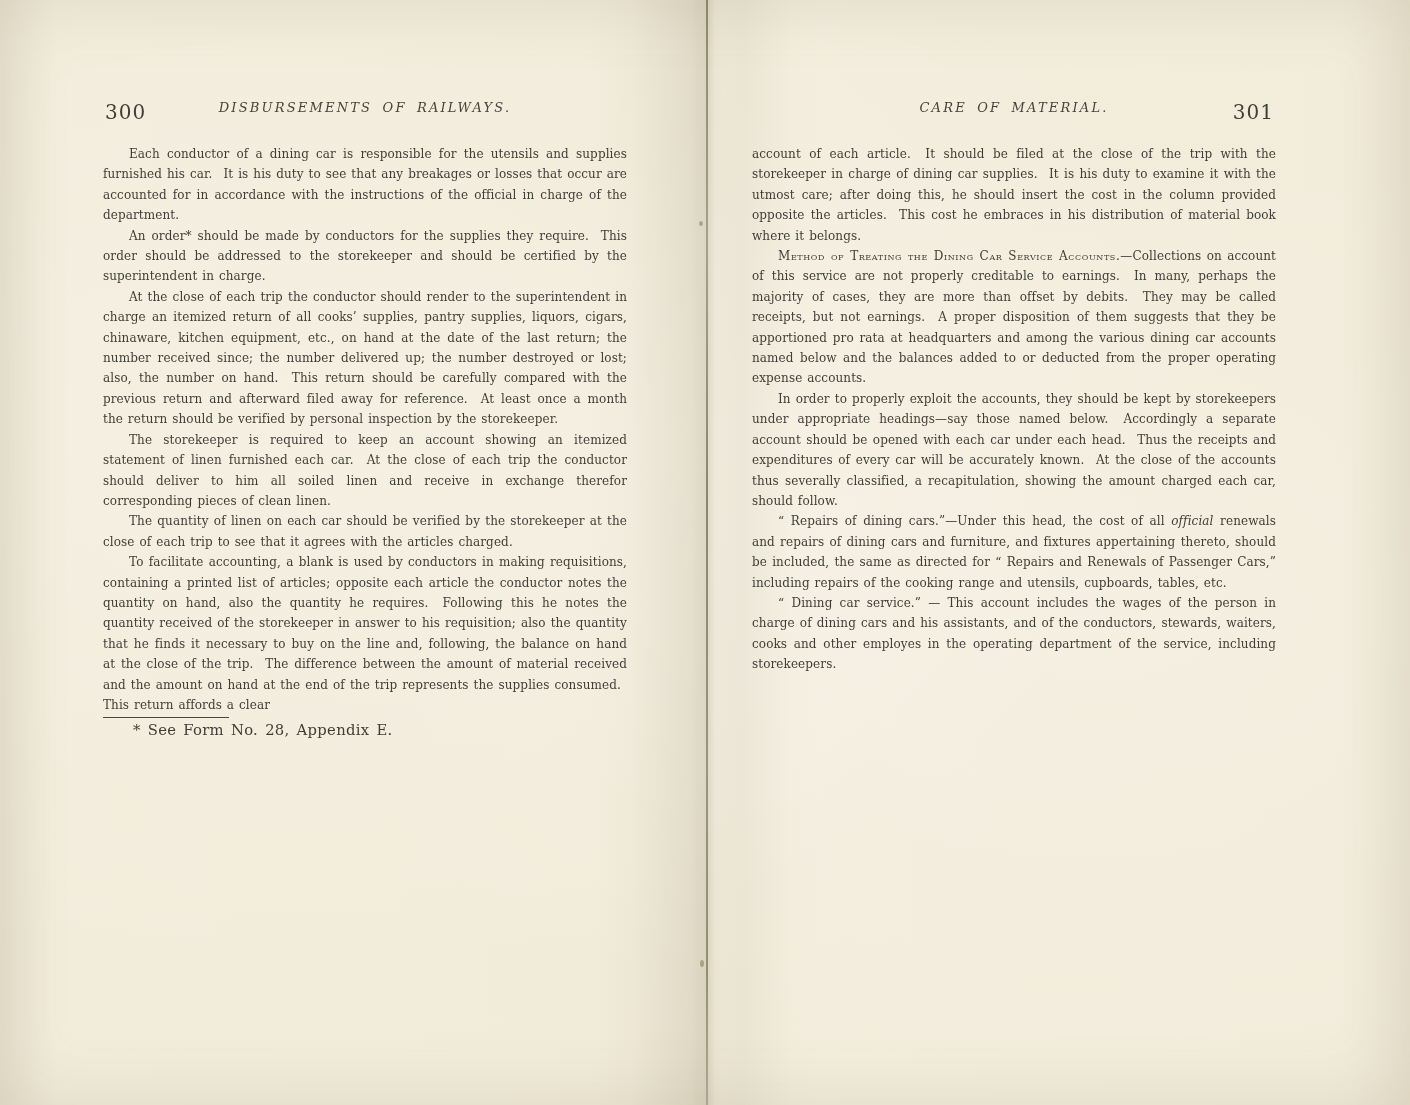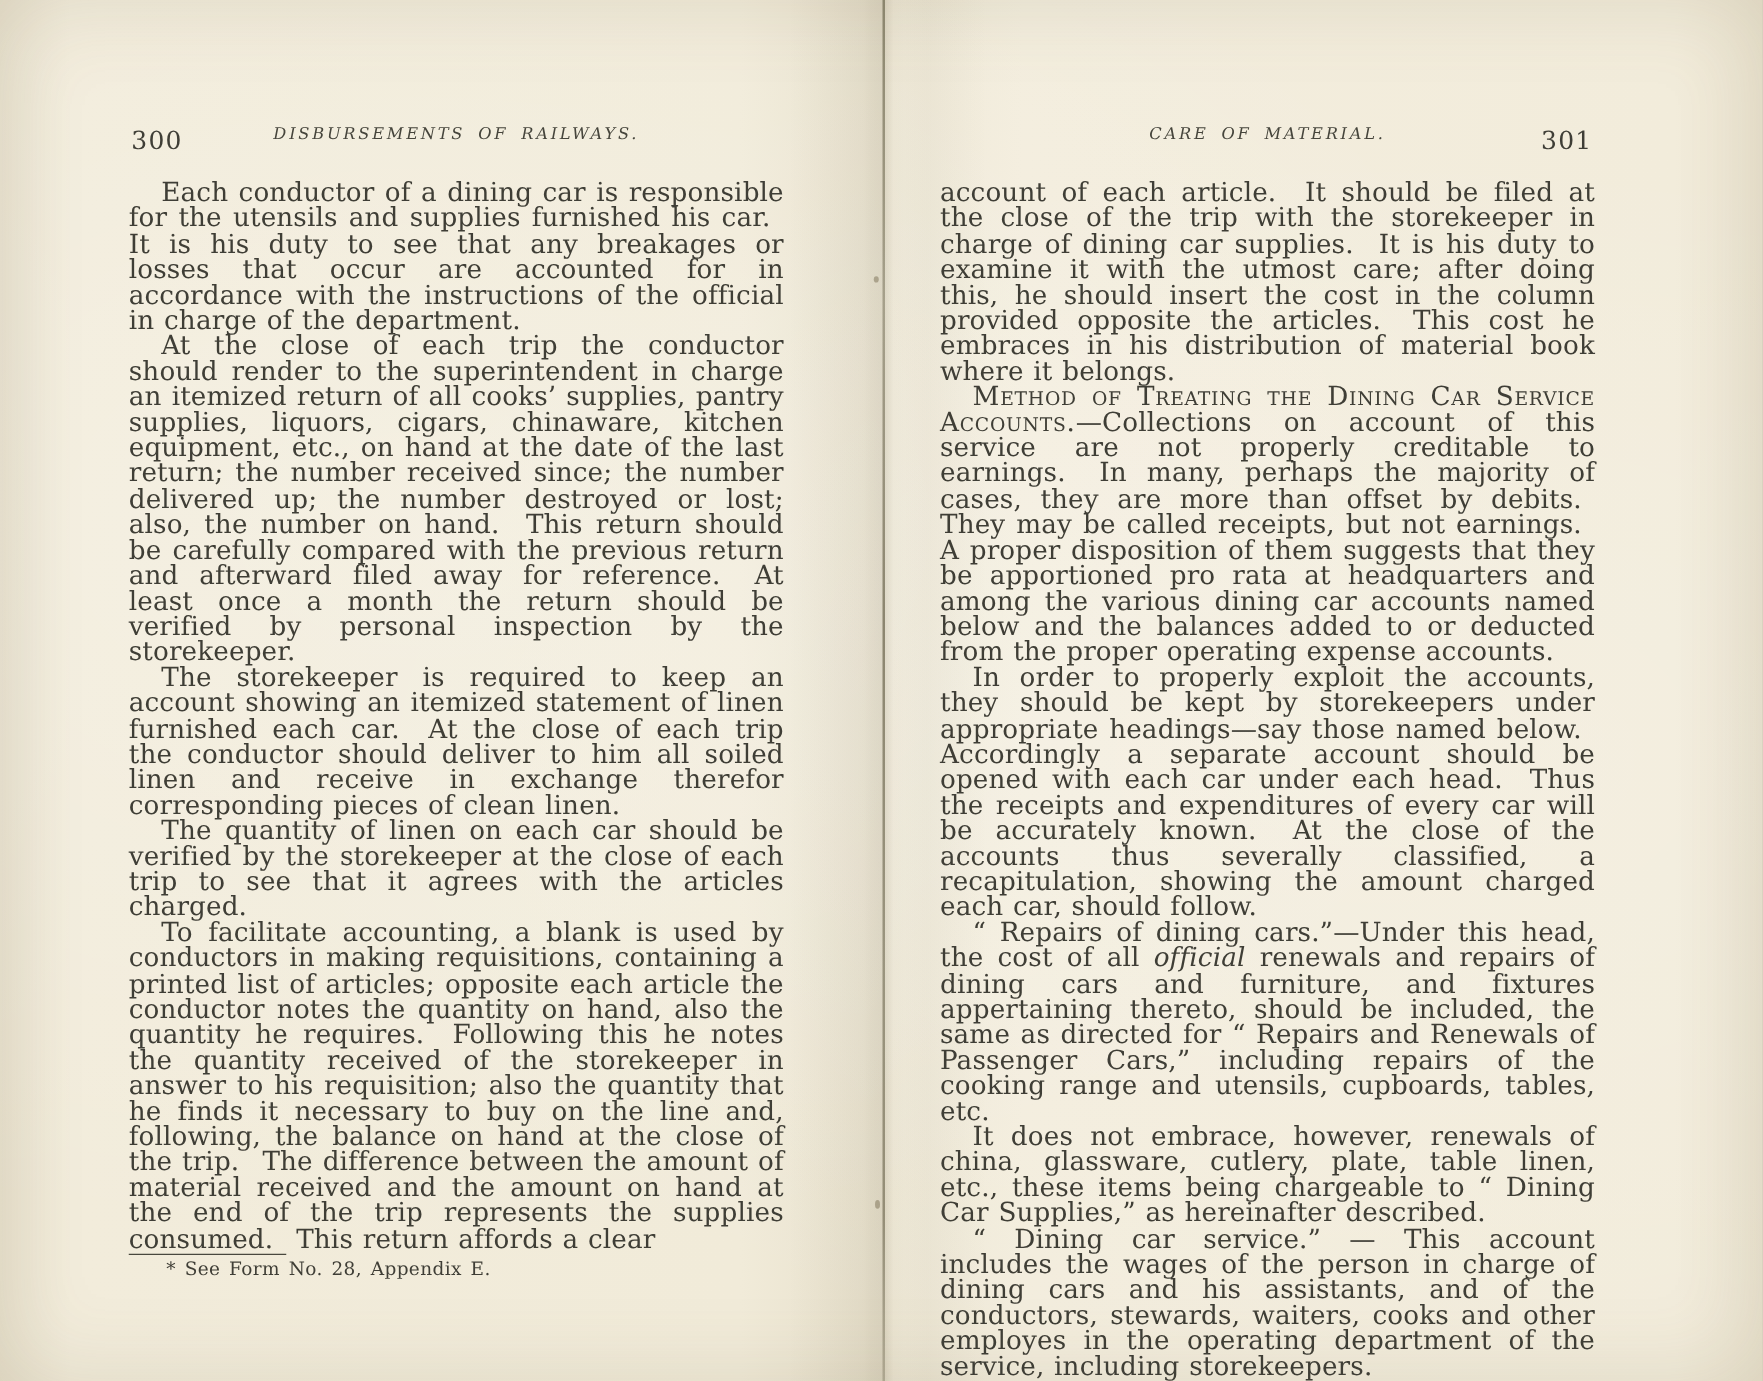--- a/index.html
+++ b/index.html
@@ -47,21 +47,21 @@
   .pagenum{font-size:20px;letter-spacing:1px;color:#3f3e36;}
   .pn-left{position:absolute;left:2px;top:0;}
   .pn-right{position:absolute;right:2px;top:0;margin-left:22px;}
   .running-head{
     position:absolute;left:0;right:0;top:0;text-align:center;
     font-style:italic;font-size:13px;letter-spacing:2.2px;word-spacing:4px;
     color:#46453c;
   }
 
   .page-body{
-    font-size:21px;line-height:20.4px;text-align:justify;
+    font-size:12px;line-height:20.4px;text-align:justify;
     word-spacing:1px;letter-spacing:0.1px;
   }
   .page-body p{margin:0;padding:0;}
   .page-body p.indent{text-indent:26px;}
   .sc{font-variant:small-caps;letter-spacing:0.6px;}
   .it{font-style:italic;}
 
   .fn-rule{width:126px;height:0;border-top:1.6px solid #49483e;margin-top:2px;}
   .footnote{
     font-size:14.8px;line-height:20px;padding-left:30px;margin-top:2px;
@@ -78,37 +78,37 @@
   <div class="speck s1"></div>
   <div class="speck s2"></div>
 
   <div class="page col-left">
     <div class="page-head">
       <span class="pagenum pn-left">300</span>
       <span class="running-head">DISBURSEMENTS OF RAILWAYS.</span>
     </div>
     <div class="page-body" id="left-body">
         <p class="indent"><span>Each conductor of a dining car is responsible for the utensils and supplies furnished his car.  It is his duty to see that any breakages or losses that occur are accounted for in accordance with the instructions of the official in charge of the department.</span></p>
+        <p class="indent"><span>An order* should be made by conductors for the supplies they require.  This order should be addressed to the storekeeper and should be certified by the superintendent in charge.</span></p>
         <p class="indent"><span>At the close of each trip the conductor should render to the superintendent in charge an itemized return of all cooks’ supplies, pantry supplies, liquors, cigars, chinaware, kitchen equipment, etc., on hand at the date of the last return; the number received since; the number delivered up; the number destroyed or lost; also, the number on hand.  This return should be carefully compared with the previous return and afterward filed away for reference.  At least once a month the return should be verified by personal inspection by the storekeeper.</span></p>
         <p class="indent"><span>The storekeeper is required to keep an account showing an itemized statement of linen furnished each car.  At the close of each trip the conductor should deliver to him all soiled linen and receive in exchange therefor corresponding pieces of clean linen.</span></p>
         <p class="indent"><span>The quantity of linen on each car should be verified by the storekeeper at the close of each trip to see that it agrees with the articles charged.</span></p>
         <p class="indent"><span>To facilitate accounting, a blank is used by conductors in making requisitions, containing a printed list of articles; opposite each article the conductor notes the quantity on hand, also the quantity he requires.  Following this he notes the quantity received of the storekeeper in answer to his requisition; also the quantity that he finds it necessary to buy on the line and, following, the balance on hand at the close of the trip.  The difference between the amount of material received and the amount on hand at the end of the trip represents the supplies consumed.  This return affords a clear</span></p>
       </div>
     <div class="fn-rule"></div>
     <div class="footnote">* See Form No. 28, Appendix E.</div>
   </div>
 
   <div class="page col-right">
     <div class="page-head">
       <span class="running-head">CARE OF MATERIAL.</span>
       <span class="pagenum pn-right">301</span>
     </div>
     <div class="page-body" id="right-body">
         <p><span>account of each article.  It should be filed at the close of the trip with the storekeeper in charge of dining car supplies.  It is his duty to examine it with the utmost care; after doing this, he should insert the cost in the column provided opposite the articles.  This cost he embraces in his distribution of material book where it belongs.</span></p>
         <p class="indent"><span class="sc">Method of Treating the Dining Car Service Accounts.</span><span>—Collections on account of this service are not properly creditable to earnings.  In many, perhaps the majority of cases, they are more than offset by debits.  They may be called receipts, but not earnings.  A proper disposition of them suggests that they be apportioned pro rata at headquarters and among the various dining car accounts named below and the balances added to or deducted from the proper operating expense accounts.</span></p>
         <p class="indent"><span>In order to properly exploit the accounts, they should be kept by storekeepers under appropriate headings—say those named below.  Accordingly a separate account should be opened with each car under each head.  Thus the receipts and expenditures of every car will be accurately known.  At the close of the accounts thus severally classified, a recapitulation, showing the amount charged each car, should follow.</span></p>
         <p class="indent"><span>“ Repairs of dining cars.”—Under this head, the cost of all </span><span class="it">official</span><span> renewals and repairs of dining cars and furniture, and fixtures appertaining thereto, should be included, the same as directed for “ Repairs and Renewals of Passenger Cars,” including repairs of the cooking range and utensils, cupboards, tables, etc.</span></p>
-        <p class="indent"><span>It does not embrace, however, renewals of china, glassware, cutlery, plate, table linen, etc., these items being chargeable to “ Dining Car Supplies,” as hereinafter described.</span></p>
         <p class="indent"><span>“ Dining car service.” — This account includes the wages of the person in charge of dining cars and his assistants, and of the conductors, stewards, waiters, cooks and other employes in the operating department of the service, including storekeepers.</span></p>
       </div>
   </div>
 
 </div>
 
 </body></html>

